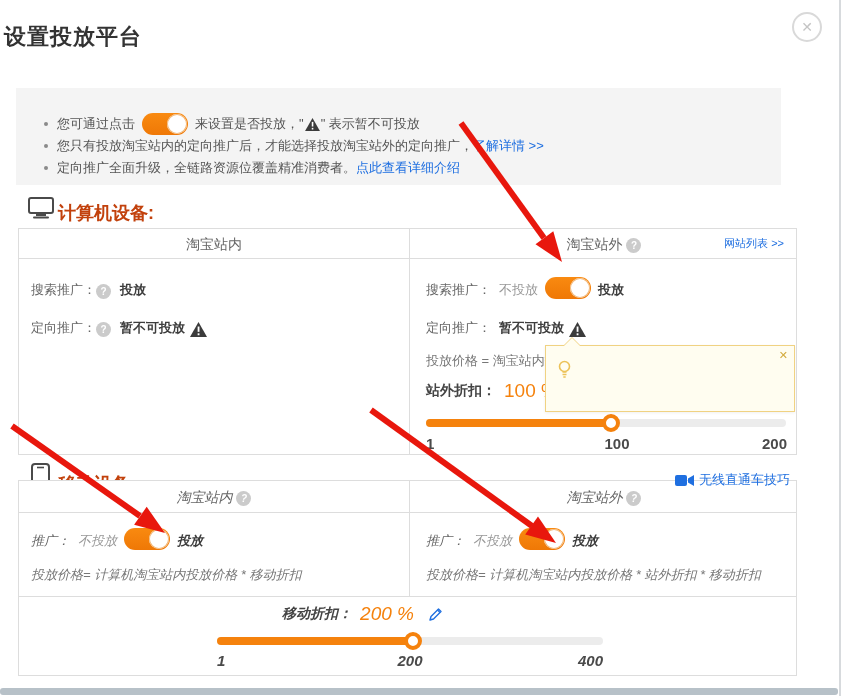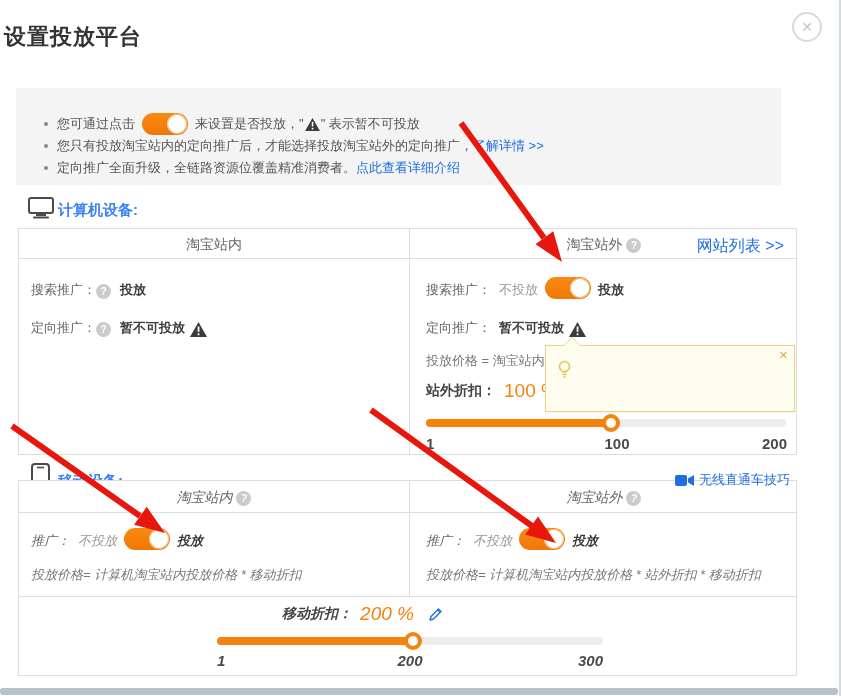--- a/index.html
+++ b/index.html
@@ -27,21 +27,21 @@
   .toggle { position:relative; display:inline-block; width:46px; height:22px; border-radius:11px;
     background:linear-gradient(#f98a10,#ef7806); margin:0 7px; vertical-align:middle; cursor:pointer; flex:0 0 auto; }
   .toggle .knob { position:absolute; top:1px; right:1px; width:20px; height:20px; border-radius:50%;
     background:#fff; box-shadow:inset 0 0 0 1px #f2b879; }
 
   
   .qicon { display:inline-block; width:15px; height:15px; border-radius:50%; background:#cbcbcb; color:#fff;
     font-size:10px; font-weight:bold; line-height:15px; text-align:center; vertical-align:middle; cursor:pointer; flex:0 0 auto; }
 
   
-  .section-label { position:absolute; font-size:15px; font-weight:bold; color:#3b82f6; }
+  .section-label { position:absolute; font-size:18px; font-weight:bold; color:#c2410c; }
   .dev-icon { position:absolute; }
 
   
   .tbl { position:absolute; left:18px; width:779px; border:1px solid #ddd; background:#fff; }
   .tbl .vdiv { position:absolute; left:390px; top:0; width:1px; background:#ddd; }
   .tbl .hdr { position:absolute; left:0; top:0; width:100%; border-bottom:1px solid #ddd; }
   .hdr-cell { position:absolute; top:0; text-align:center; color:#666; font-size:14px; }
   .row-line { position:absolute; display:flex; align-items:flex-end; white-space:nowrap; font-size:13px; color:#666; }
   .row-line .lbl { color:#666; }
   .row-line .val-bold { font-weight:bold; color:#3d3d3d; }
@@ -70,21 +70,21 @@
     border-left:8px solid transparent; border-right:8px solid transparent; border-bottom:8px solid #fffdf0; }
   .tooltip .caret-b { position:absolute; top:-9px; left:17px; width:0; height:0;
     border-left:9px solid transparent; border-right:9px solid transparent; border-bottom:9px solid #f0d282; }
   .tooltip .tt-close { position:absolute; top:3px; right:6px; color:#d3aa3c; font-size:11px; font-weight:bold; cursor:pointer; }
   .tooltip .tt-text { position:absolute; left:34px; top:13px; width:205px; font-size:13px; color:#6b6b6b; line-height:21px; }
   .bulb { position:absolute; left:11px; top:14px; }
 
   
   .arrows { position:absolute; left:0; top:0; width:841px; height:696px; z-index:50; pointer-events:none; }
 
-  .header-link { position:absolute; font-size:16px; }
+  .header-link { position:absolute; font-size:11px; }
   .video-link { position:absolute; top:471px; right:51px; display:flex; align-items:center; font-size:13px; z-index:5; }
   .video-link svg { margin-right:5px; }
 </style>
 </head>
 <body>
 
 <div id="stage">
 
   <div class="dlg-close">
     <span>✕</span>
@@ -254,21 +254,21 @@
           <path d="M9.5 3 L12 5.5" stroke="#1f6fe0" stroke-width="1.2"></path>
         </svg>
       </span>
     </div>
     <div class="slider" style="left:198px;top:156px;width:386px;">
       <div class="fill" style="width:50.8%;"></div>
       <div class="handle" style="left:50.8%;"></div>
     </div>
     <div class="tick" style="left:198px;top:171px;">1</div>
     <div class="tick" style="left:366px;top:171px;width:50px;text-align:center;">200</div>
-    <div class="tick" style="left:550px;top:171px;width:34px;text-align:right;">300</div>
+    <div class="tick" style="left:550px;top:171px;width:34px;text-align:right;">400</div>
   </div>
 
   <svg class="arrows">
     <g stroke="#e8170d" fill="#e8170d">
       <line x1="461" y1="123" x2="544" y2="238" stroke-width="6"></line>
       <polygon points="562,262 535.5,244.2 553.3,231.2" stroke="none"></polygon>
       <line x1="12" y1="426" x2="140" y2="516" stroke-width="6"></line>
       <polygon points="165,533 134.1,524.8 146.7,506.8" stroke="none"></polygon>
       <line x1="371" y1="410" x2="532" y2="526" stroke-width="6"></line>
       <polygon points="556,543 525.2,534.4 538,516.6" stroke="none"></polygon>

